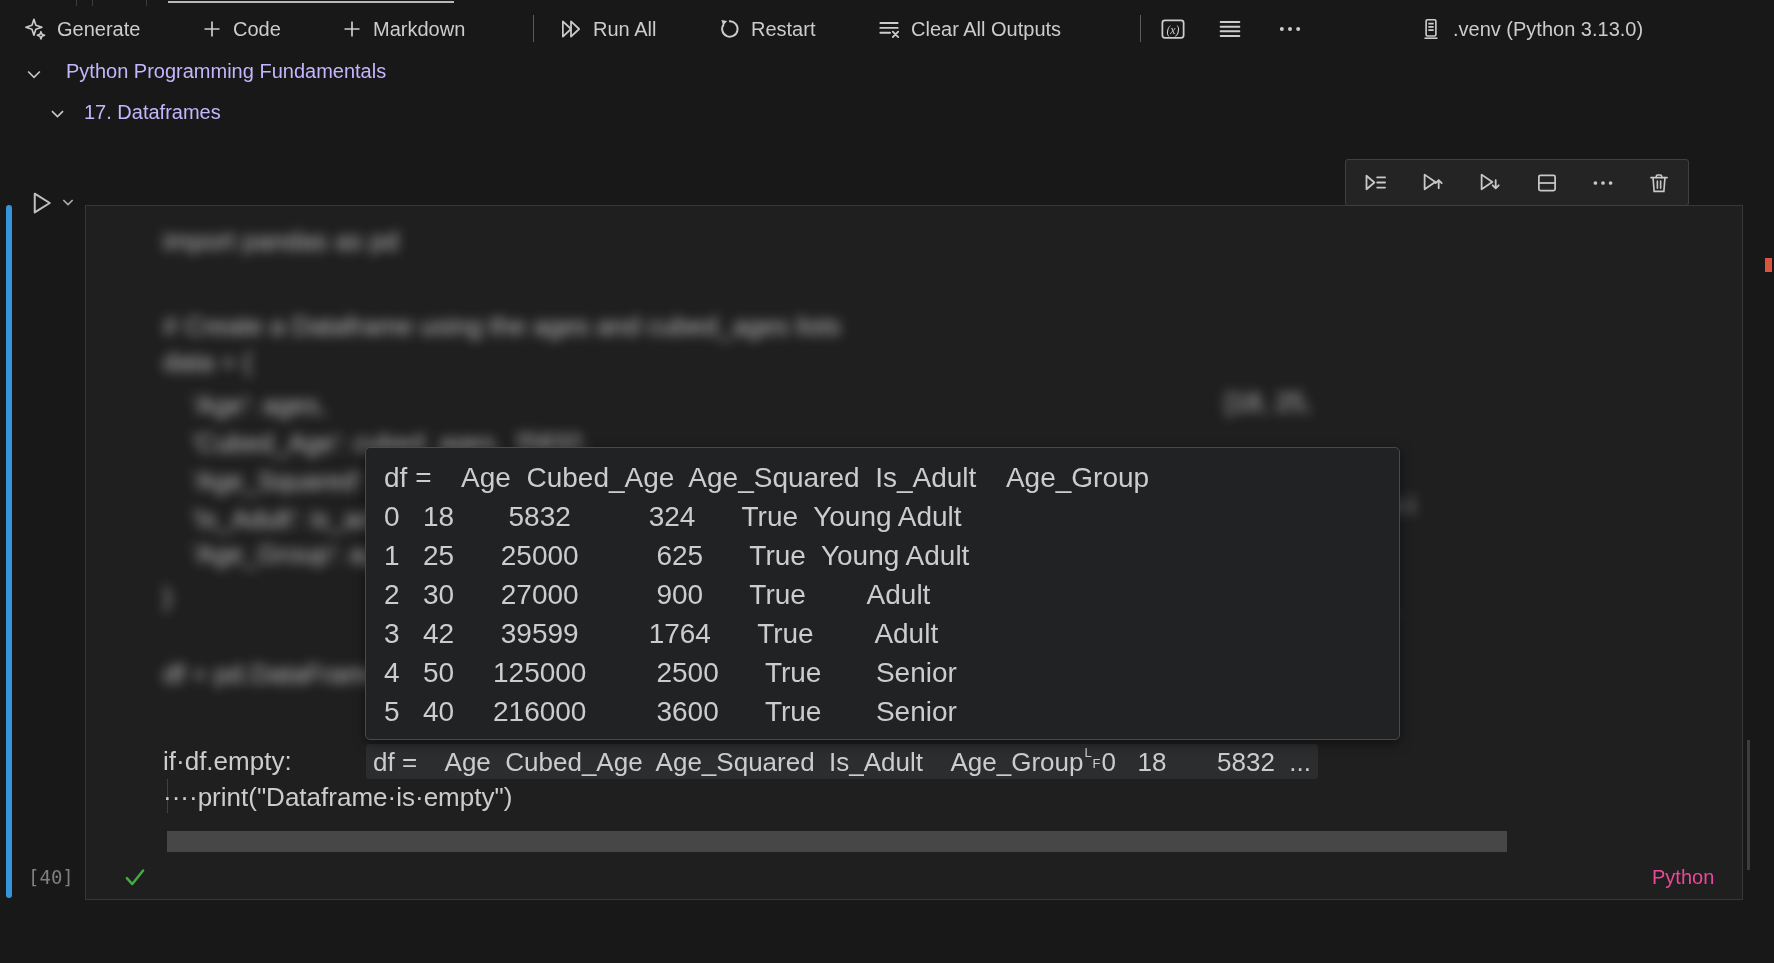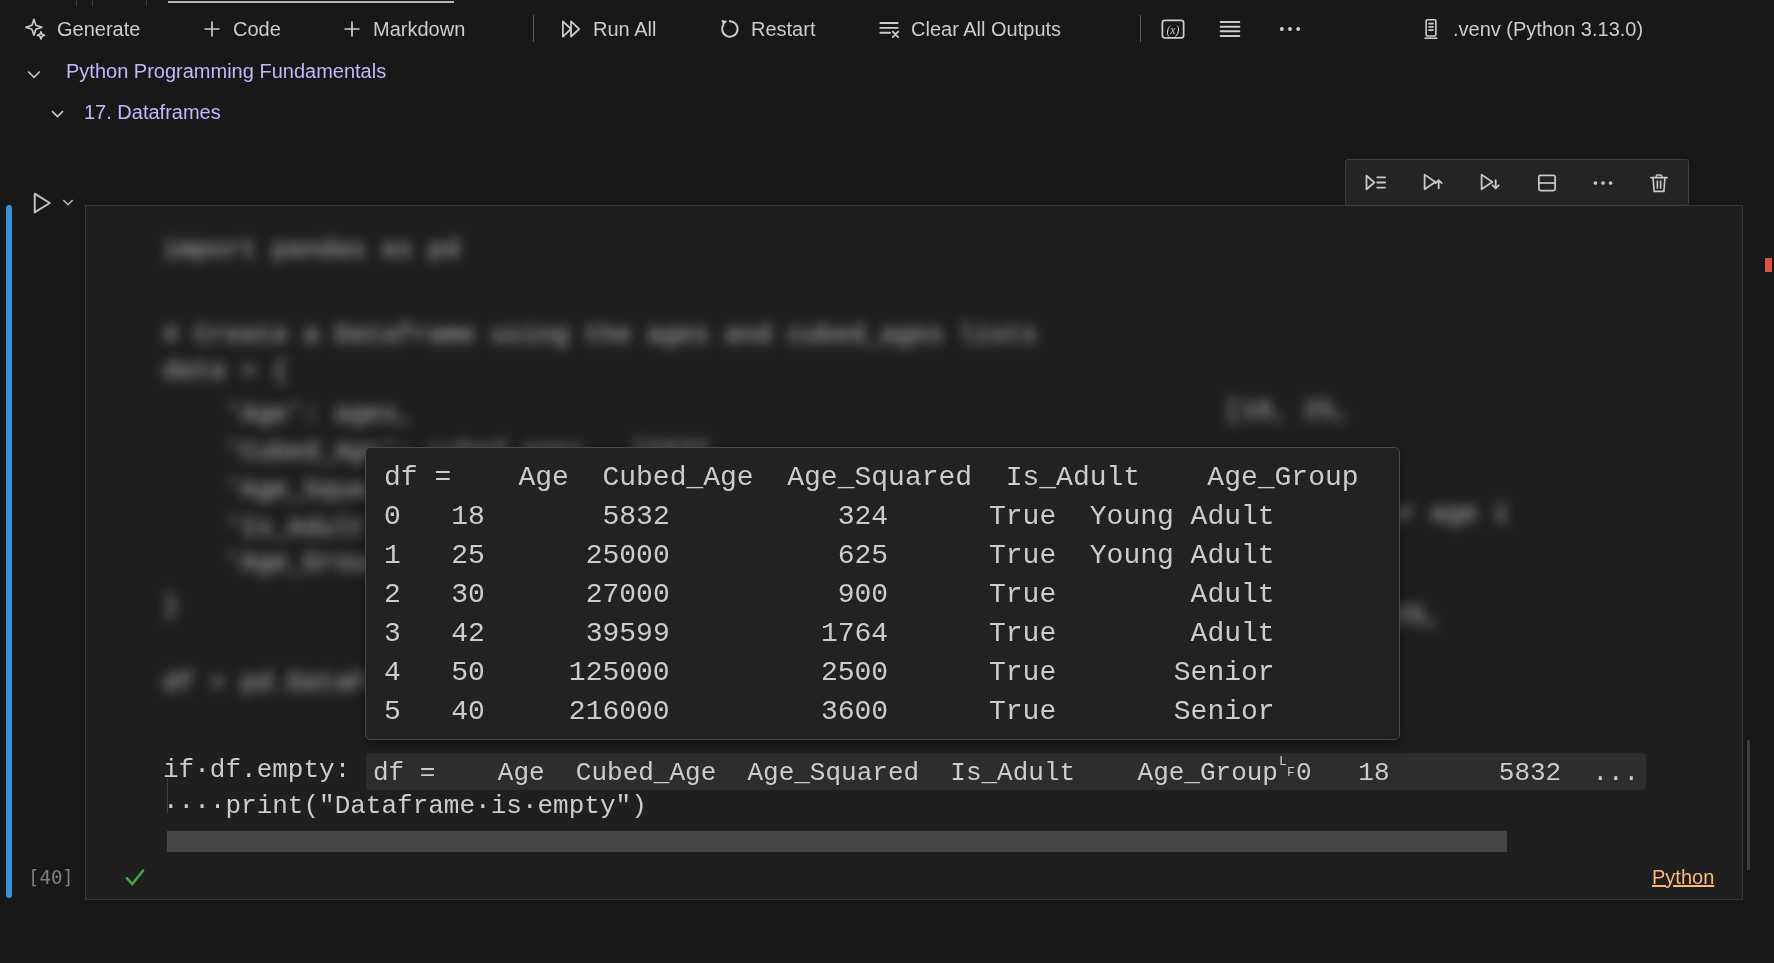--- a/index.html
+++ b/index.html
@@ -24,22 +24,22 @@
   .runbtn{position:absolute;left:26px;top:188px;display:flex;align-items:flex-start;gap:4px;cursor:pointer;}
   .exec-count{position:absolute;left:28px;top:866px;font-family:"DejaVu Sans Mono",monospace;
               font-size:19px;color:#7f7f7f;}
   
   .celltb{position:absolute;left:1345px;top:159px;width:344px;height:47px;background:#242425;
           border:1px solid #3f3f3f;border-radius:3px;display:flex;align-items:center;
           justify-content:space-between;padding:0 16px;box-sizing:border-box;z-index:8;}
   .celltb .ic{cursor:pointer;}
   
   .codelayer{position:absolute;left:0;top:0;width:1774px;height:963px;z-index:2;}
-  .cl{white-space:pre;font-family:Liberation Mono, monospace;font-size:26px;line-height:32px;}
-  .codelayer .cl{position:absolute;margin-top:9px;}
+  .cl{white-space:pre;font-family:Liberation Sans, sans-serif;font-size:26px;line-height:32px;}
+  .codelayer .cl{position:absolute;}
   .cl span{color:#cccccc;}
   .kw{color:#C586C0;} .var{color:#9CDCFE;} .func{color:#DCDCAA;} .str{color:#CE9178;}
   .cm{color:#6A9955;} .num{color:#B5CEA8;} .bool{color:#55a9ee;} .gold{color:#FFD700;}
   .fg{color:#cccccc;} .ghost{color:#8f9296;} .wsdot{color:#4d4d4d;} .strdot{color:#9b6a52;}
   .b{filter:blur(6px);opacity:.92;}
   .ghostline{background:#2c2d2e;border-radius:3px;padding:1px 7px;line-height:32px;}
   .lf{display:inline-block;width:18px;height:26px;position:relative;color:#8f9296;
       font-size:13px;}
   .lf i{font-style:normal;position:absolute;line-height:1;}
   .lf i:first-child{top:1px;left:1px;}
@@ -48,21 +48,21 @@
   
   .tooltip{position:absolute;left:365px;top:447px;width:1035px;height:293px;background:#212223;
            border:1px solid #4a4a4a;border-radius:5px;box-shadow:0 3px 12px rgba(0,0,0,.5);
            z-index:5;padding:10px 0 0 18px;box-sizing:border-box;overflow:hidden;}
   .tooltip .cl{font-size:28px;line-height:39px;}
   
   .hscroll{position:absolute;left:167px;top:831px;width:1340px;height:21px;background:#474747;z-index:3;}
   .vscroll{position:absolute;left:1747px;top:740px;width:3px;height:130px;background:#3d3d3d;}
   .statustext{position:absolute;left:182px;top:866px;font-size:20px;color:#cccccc;}
   .checkmark{position:absolute;left:122px;top:864px;}
-  .langlabel{position:absolute;left:1652px;top:866px;font-size:20px;color:#fdba74;text-decoration:underline;}
+  .langlabel{position:absolute;left:1652px;top:866px;font-size:20px;color:#ec4899;}
   .rulermark{position:absolute;left:1765px;top:258px;width:7px;height:14px;background:#d9553d;}
 </style>
 </head>
 <body>
 
 <div class="screen">
 
   <div class="topstrip">
     <div class="tabtick" style="left:76px"></div>
     <div class="tabtick" style="left:92px"></div>

